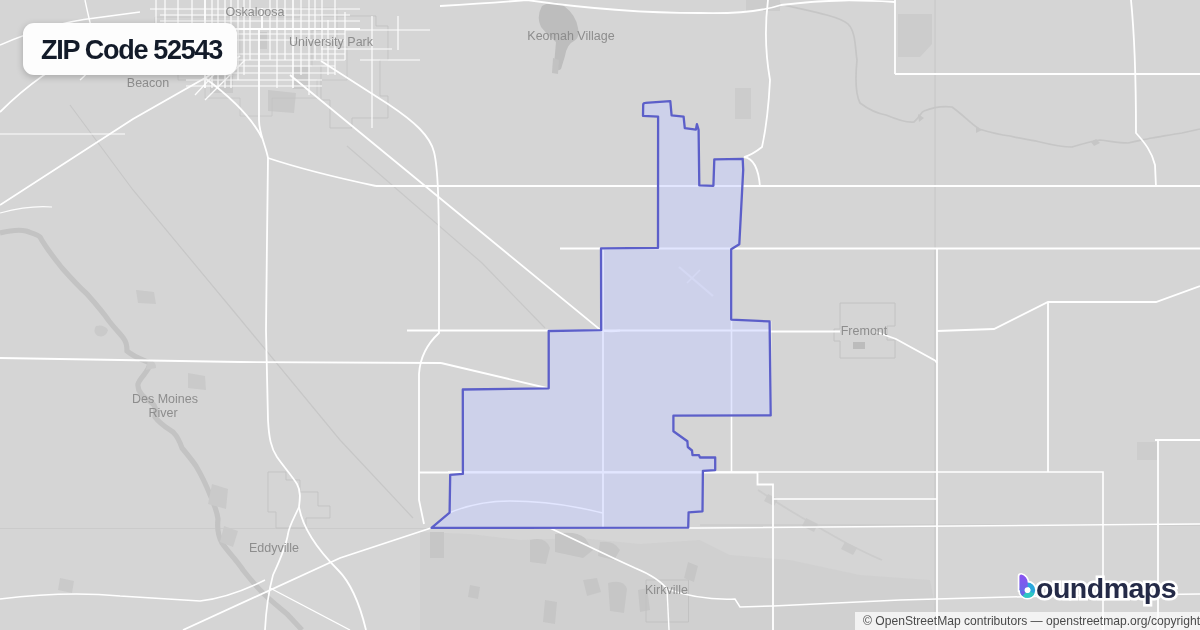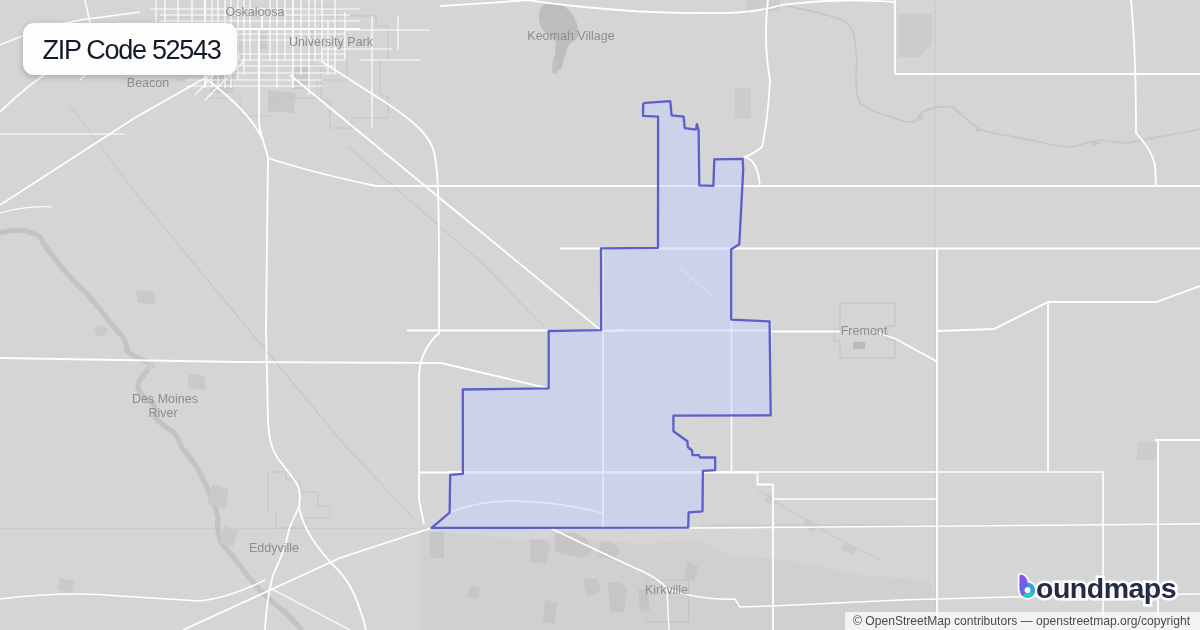--- a/index.html
+++ b/index.html
@@ -1,22 +1,22 @@
 <!DOCTYPE html>
 <html><head>
 <meta charset="utf-8">
 <style>
   html,body{margin:0;padding:0;}
   #stage{position:relative;width:1200px;height:630px;overflow:hidden;background:#d5d5d5;font-family:"Liberation Sans",sans-serif;text-align:right;}
   #map{position:absolute;left:0;top:0;}
   .lbl{fill:#8d8d8d;font-family:"Liberation Sans",sans-serif;font-size:12.5px;}
   #pill{position:absolute;left:23px;top:23px;width:214px;height:52px;background:#fdfdfd;border-radius:11px;box-shadow:0 2px 7px rgba(0,0,0,0.22);display:flex;align-items:center;justify-content:center;padding-top:0;}
   #pill span{position:relative;top:1.5px;left:1.5px;}
-  #pill span{font-weight:400;font-size:27px;color:#131b29;letter-spacing:-1.3px;}
-  #attrib{position:absolute;right:0;bottom:0;height:18px;background:rgba(255,255,255,0.72);display:flex;align-items:center;padding:0 10px 0 8px;font-size:12.1px;color:#4a4a4a;}
+  #pill span{font-weight:700;font-size:27px;color:#131b29;letter-spacing:-1.3px;}
+  #attrib{position:absolute;right:0;bottom:0;height:18px;background:rgba(255,255,255,0.72);display:flex;align-items:center;padding:0 0 0 8px;font-size:12.1px;color:#4a4a4a;}
 </style>
 </head>
 <body>
 <div id="stage">
 <svg id="map" width="1200" height="630" viewBox="0 0 1200 630">
 
   <rect x="0" y="0" width="1200" height="630" fill="#d5d5d5"></rect>
 
   <g fill="#c9c9c9" stroke="none">
 

